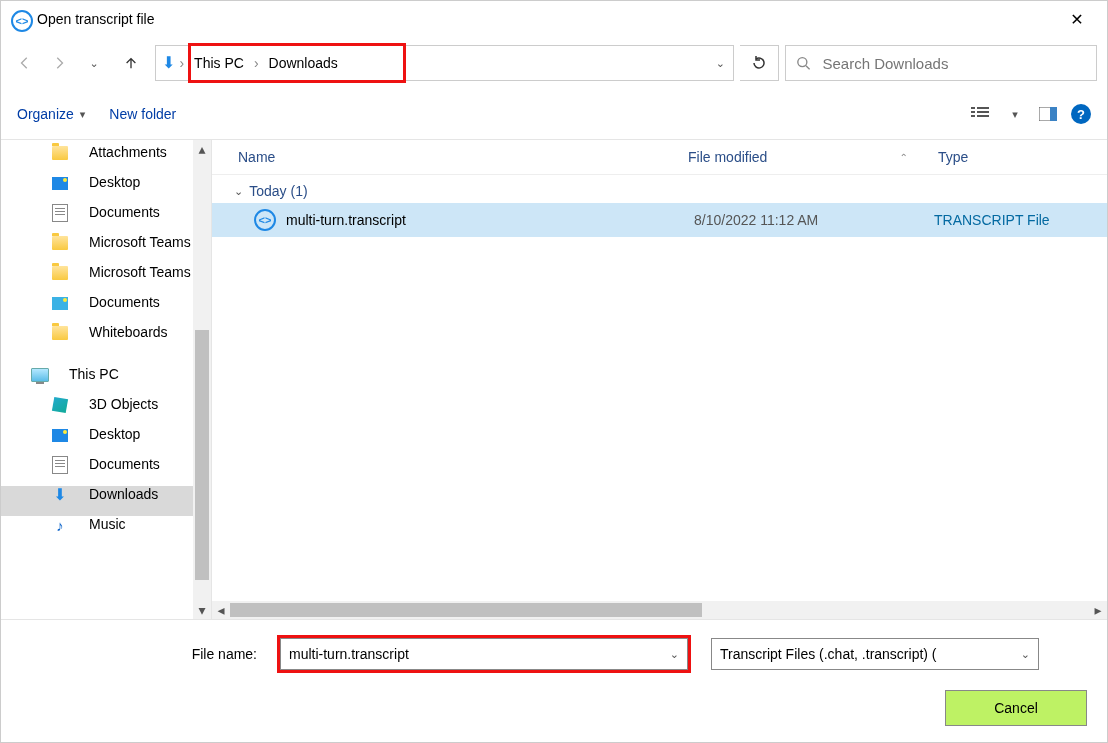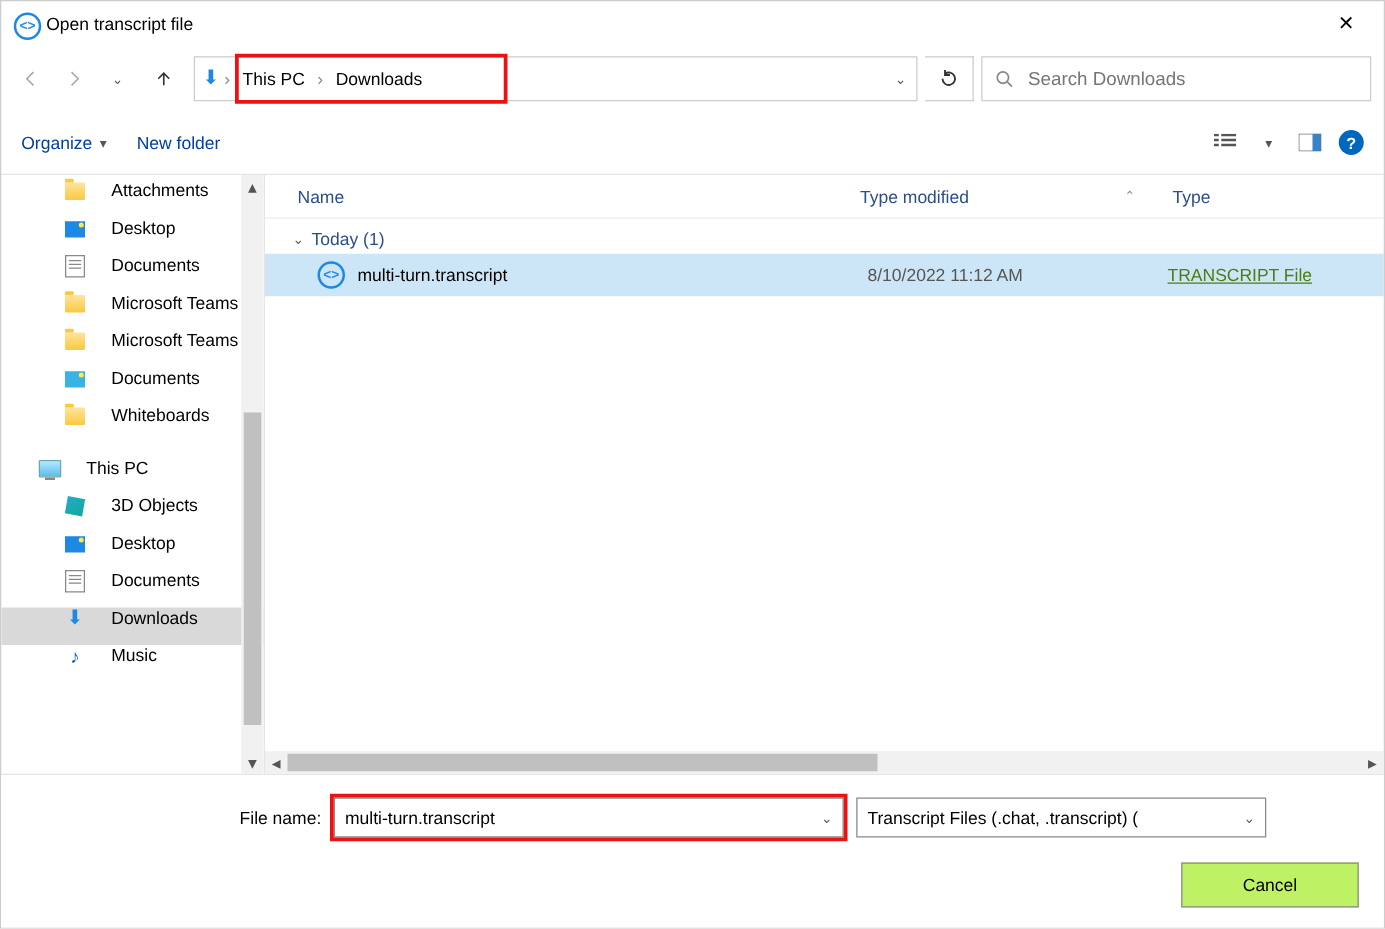--- a/index.html
+++ b/index.html
@@ -55,29 +55,29 @@
   .colheaders { height:34px; display:flex; align-items:center; border-bottom:1px solid #eee; color:#2b4e88; font-size:14px; position:relative;}
   .colheaders .col { padding-left:10px; }
   .col-name { width:440px; padding-left:26px !important;}
   .col-date { width:240px; display:flex; align-items:center; gap:4px;}
   .col-type { flex:1; }
   .group-header { color:#2b4e88; padding:8px 10px 4px 20px; font-size:14px; display:flex; align-items:center; gap:6px;}
   .filerow { display:flex; align-items:center; height:34px; font-size:14px;}
   .filerow.selected { background:#cde6f7; }
   .filerow .fc-name { width:440px; padding-left:42px; display:flex; align-items:center; gap:10px;}
   .filerow .fc-date { width:240px; color:#555;}
-  .filerow .fc-type { flex:1; color:#4d7c0f;text-decoration:underline;}
+  .filerow .fc-type { flex:1; color:#0369a1;}
   .listpane .filler { flex:1; }
   .hscroll { height:18px; background:#f1f1f1; display:flex; align-items:center;}
   .hscroll .arrow { width:18px; text-align:center; color:#555;}
   .hscroll .track { flex:1; position:relative; height:100%;}
   .hscroll .thumb { position:absolute; left:0; width:55%; top:2px; bottom:2px; background:#c0c0c0;}
   
   .footer { padding:18px 16px 16px 16px; border-top:1px solid #e5e5e5; background:#fff;}
-  .fn-row { display:flex; align-items:center; gap:10px; }
+  .fn-row { display:flex; align-items:center; gap:23px; }
   .fn-row .label { width:240px; text-align:right; }
   .combo { position:relative; border:1px solid #888; background:#fff; height:30px; display:flex; align-items:center; padding:0 28px 0 8px; font-size:14px; flex:0 0 auto;}
   .combo .caret { position:absolute; right:8px; color:#555; font-size:11px;}
   .fname-combo { width:370px; }
   .filter-combo { width:290px; }
   .btn-row { display:flex; justify-content:flex-end; gap:10px; margin-top:20px; padding-right:4px;}
   .btn { width:140px; height:34px; border:1px solid #888; background:#bef264; display:flex; align-items:center; justify-content:center; cursor:pointer;}
   .btn.primary { border:1px solid #0067c0; background:#e9e9e9; }
   .redbox { outline:3px solid #e11; outline-offset:0; }
   .blue-inner { box-shadow: inset 0 0 0 2px #005bbb; }
@@ -255,21 +255,21 @@
         <div class="arrow">▴</div>
         <div class="thumb" style="top:190px; height:250px;"></div>
         <div class="arrow" style="position:absolute;bottom:0;left:0;right:0">▾</div>
       </div>
     </div>
 
     <div class="listpane">
       <div class="colheaders">
         <div class="col col-name">Name</div>
         <div class="col col-date">
-            <span>Type modified</span>
+            <span>File modified</span>
             <span class="updown">⌃</span>
           </div>
         <div class="col col-type">Type</div>
       </div>
       <div class="group-header">
           <span class="chev">⌄</span>
           <span>Today (1)</span>
         </div>
       <div class="filerow selected">
         <div class="fc-name">

